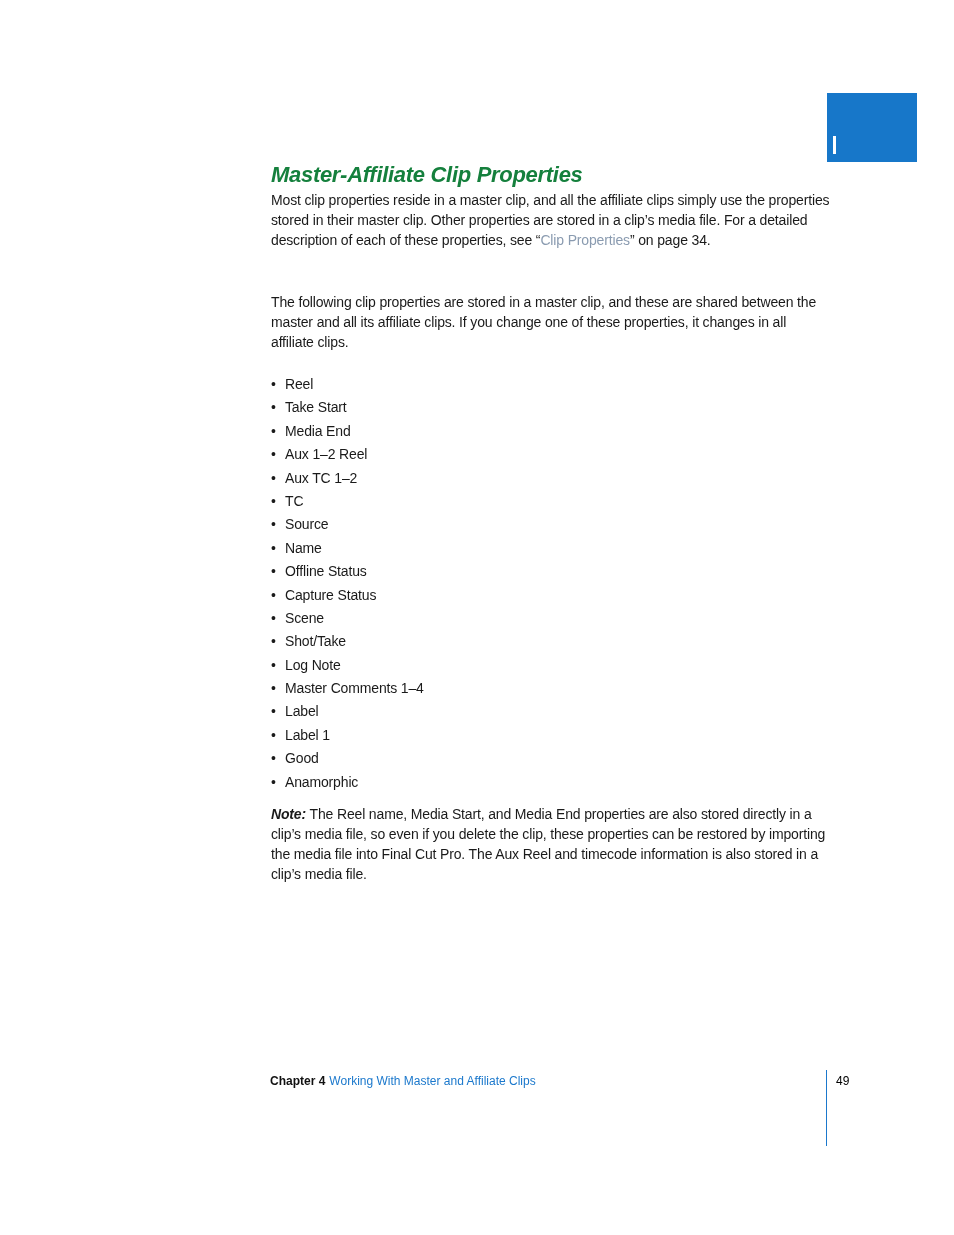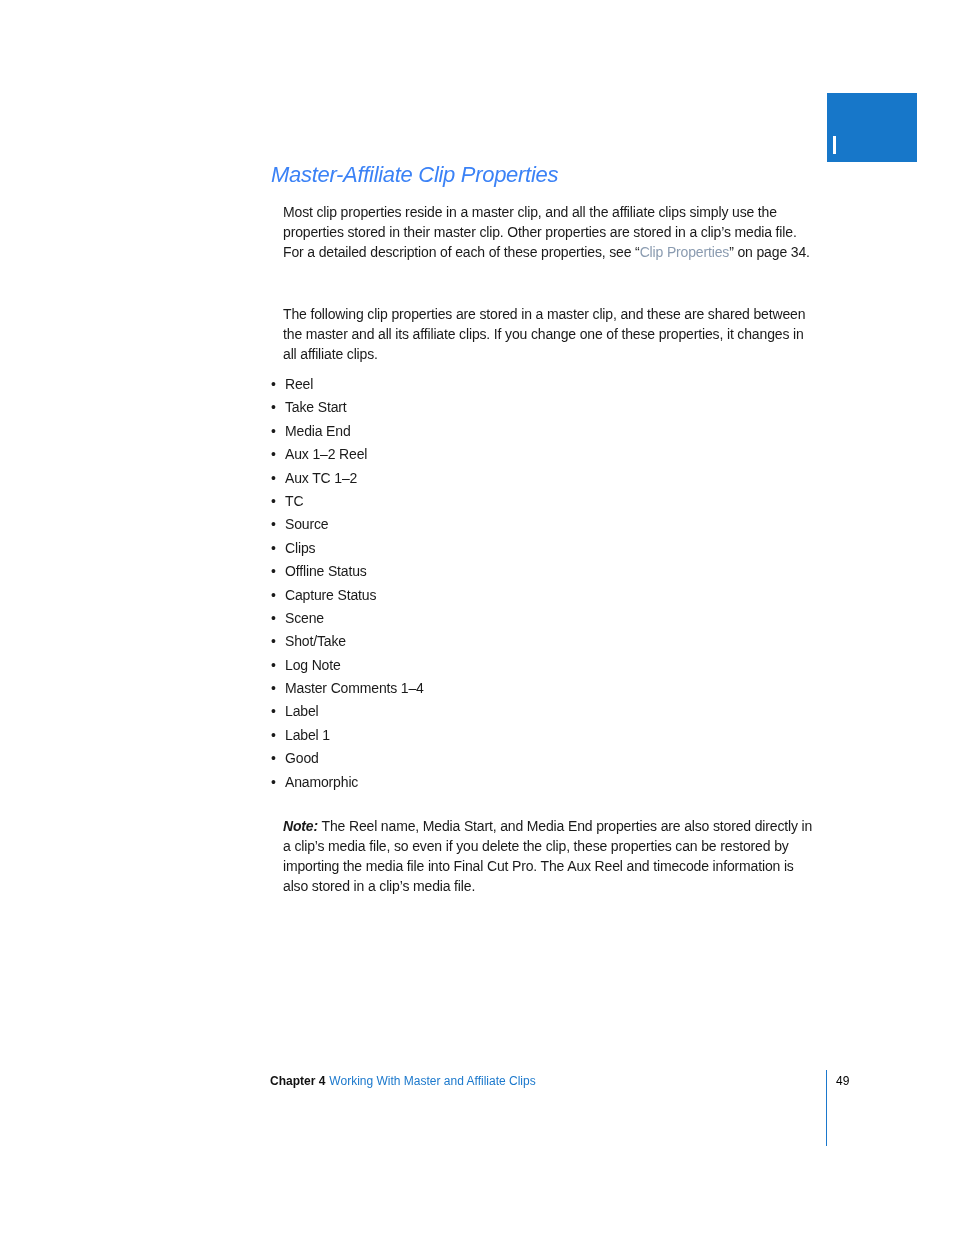--- a/index.html
+++ b/index.html
@@ -34,30 +34,30 @@
     .content {
       position: absolute;
       left: 271px;
       top: 160px;
       width: 560px;
     }
     .h1 {
       font-family: "Liberation Sans", sans-serif;
       font-style: italic;
       font-size: 22px;
-      font-weight: normal;
-      color: #3b82f6;
+      font-weight: bold;
+      color: #15803d;
       margin: 0;
       line-height: 30px;
       letter-spacing: -0.3px;
     }
     .para {
       font-size: 14px;
       line-height: 20px;
-      margin: 12px;
+      margin: 0;
       letter-spacing: -0.15px;
     }
     .link {
       color: #8a9bb0;
     }
     .h2 {
       font-size: 20px;
       font-weight: normal;
       color: #1b78cc;
       margin: 0;
@@ -144,21 +144,21 @@
   <p class="para p2">The following clip properties are stored in a master clip, and these are shared between the master and all its affiliate clips. If you change one of these properties, it changes in all affiliate clips.</p>
 
   <ul class="props">
     <li><span class="bullet">•</span><span>Reel</span></li>
     <li><span class="bullet">•</span><span>Take Start</span></li>
     <li><span class="bullet">•</span><span>Media End</span></li>
     <li><span class="bullet">•</span><span>Aux 1–2 Reel</span></li>
     <li><span class="bullet">•</span><span>Aux TC 1–2</span></li>
     <li><span class="bullet">•</span><span>TC</span></li>
     <li><span class="bullet">•</span><span>Source</span></li>
-    <li><span class="bullet">•</span><span>Clips</span></li>
+    <li><span class="bullet">•</span><span>Name</span></li>
     <li><span class="bullet">•</span><span>Offline Status</span></li>
     <li><span class="bullet">•</span><span>Capture Status</span></li>
     <li><span class="bullet">•</span><span>Scene</span></li>
     <li><span class="bullet">•</span><span>Shot/Take</span></li>
     <li><span class="bullet">•</span><span>Log Note</span></li>
     <li><span class="bullet">•</span><span>Master Comments 1–4</span></li>
     <li><span class="bullet">•</span><span>Label</span></li>
     <li><span class="bullet">•</span><span>Label 1</span></li>
     <li><span class="bullet">•</span><span>Good</span></li>
     <li><span class="bullet">•</span><span>Anamorphic</span></li>

